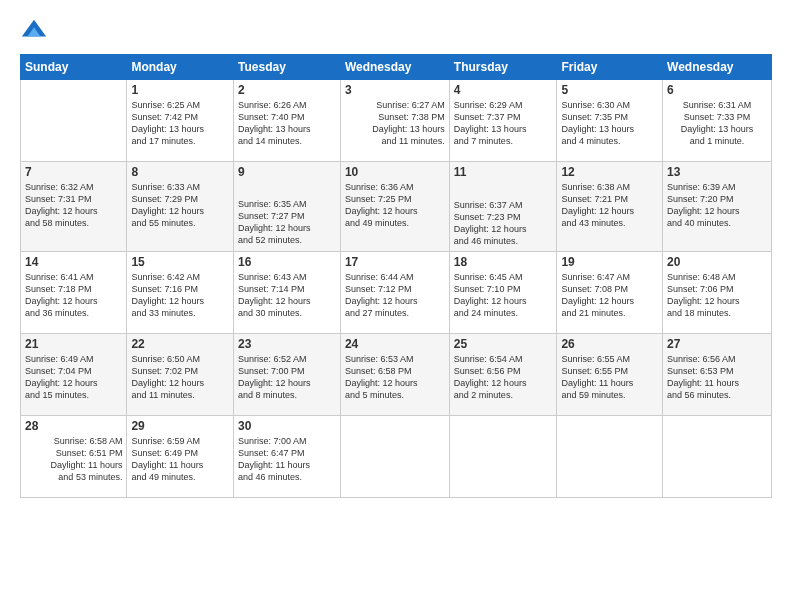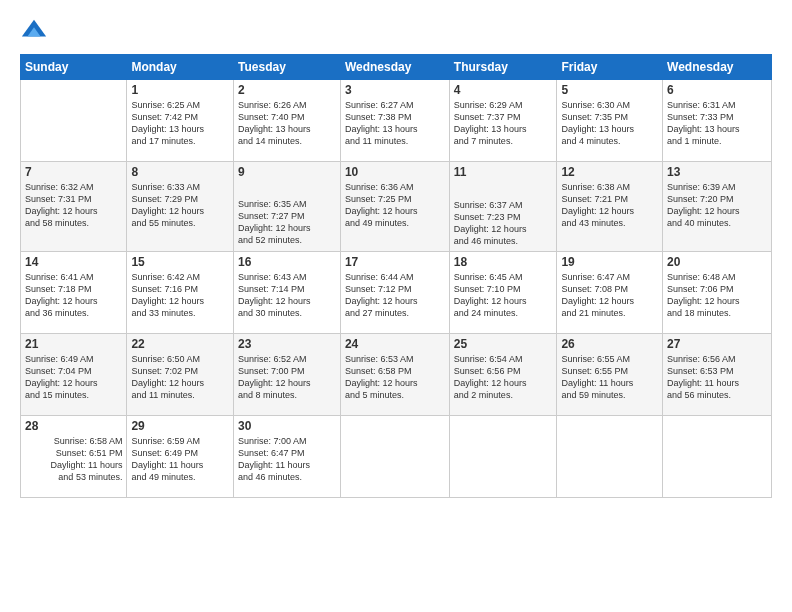--- a/index.html
+++ b/index.html
@@ -145,42 +145,42 @@
           </td>
           <td>
             <span class="day-number">2</span>
             <div class="cell-info" style="white-space: pre-line;">Sunrise: 6:26 AM
 Sunset: 7:40 PM
 Daylight: 13 hours
 and 14 minutes.</div>
           </td>
           <td>
             <span class="day-number">3</span>
-            <div class="cell-info" style="white-space: pre-line;">Sunrise: 6:27 AM
+            <div class="cell-info" style="white-space: pre-line; text-align: right;">Sunrise: 6:27 AM
 Sunset: 7:38 PM
 Daylight: 13 hours
 and 11 minutes.</div>
           </td>
           <td>
             <span class="day-number">4</span>
             <div class="cell-info" style="white-space: pre-line;">Sunrise: 6:29 AM
 Sunset: 7:37 PM
 Daylight: 13 hours
 and 7 minutes.</div>
           </td>
           <td>
             <span class="day-number">5</span>
             <div class="cell-info" style="white-space: pre-line;">Sunrise: 6:30 AM
 Sunset: 7:35 PM
 Daylight: 13 hours
 and 4 minutes.</div>
           </td>
           <td>
             <span class="day-number">6</span>
-            <div class="cell-info" style="white-space: pre-line;">Sunrise: 6:31 AM
+            <div class="cell-info" style="white-space: pre-line; text-align: center;">Sunrise: 6:31 AM
 Sunset: 7:33 PM
 Daylight: 13 hours
 and 1 minute.</div>
           </td>
         </tr>
         <tr>
           <td>
             <span class="day-number">7</span>
             <div class="cell-info" style="white-space: pre-line;">Sunrise: 6:32 AM
 Sunset: 7:31 PM

